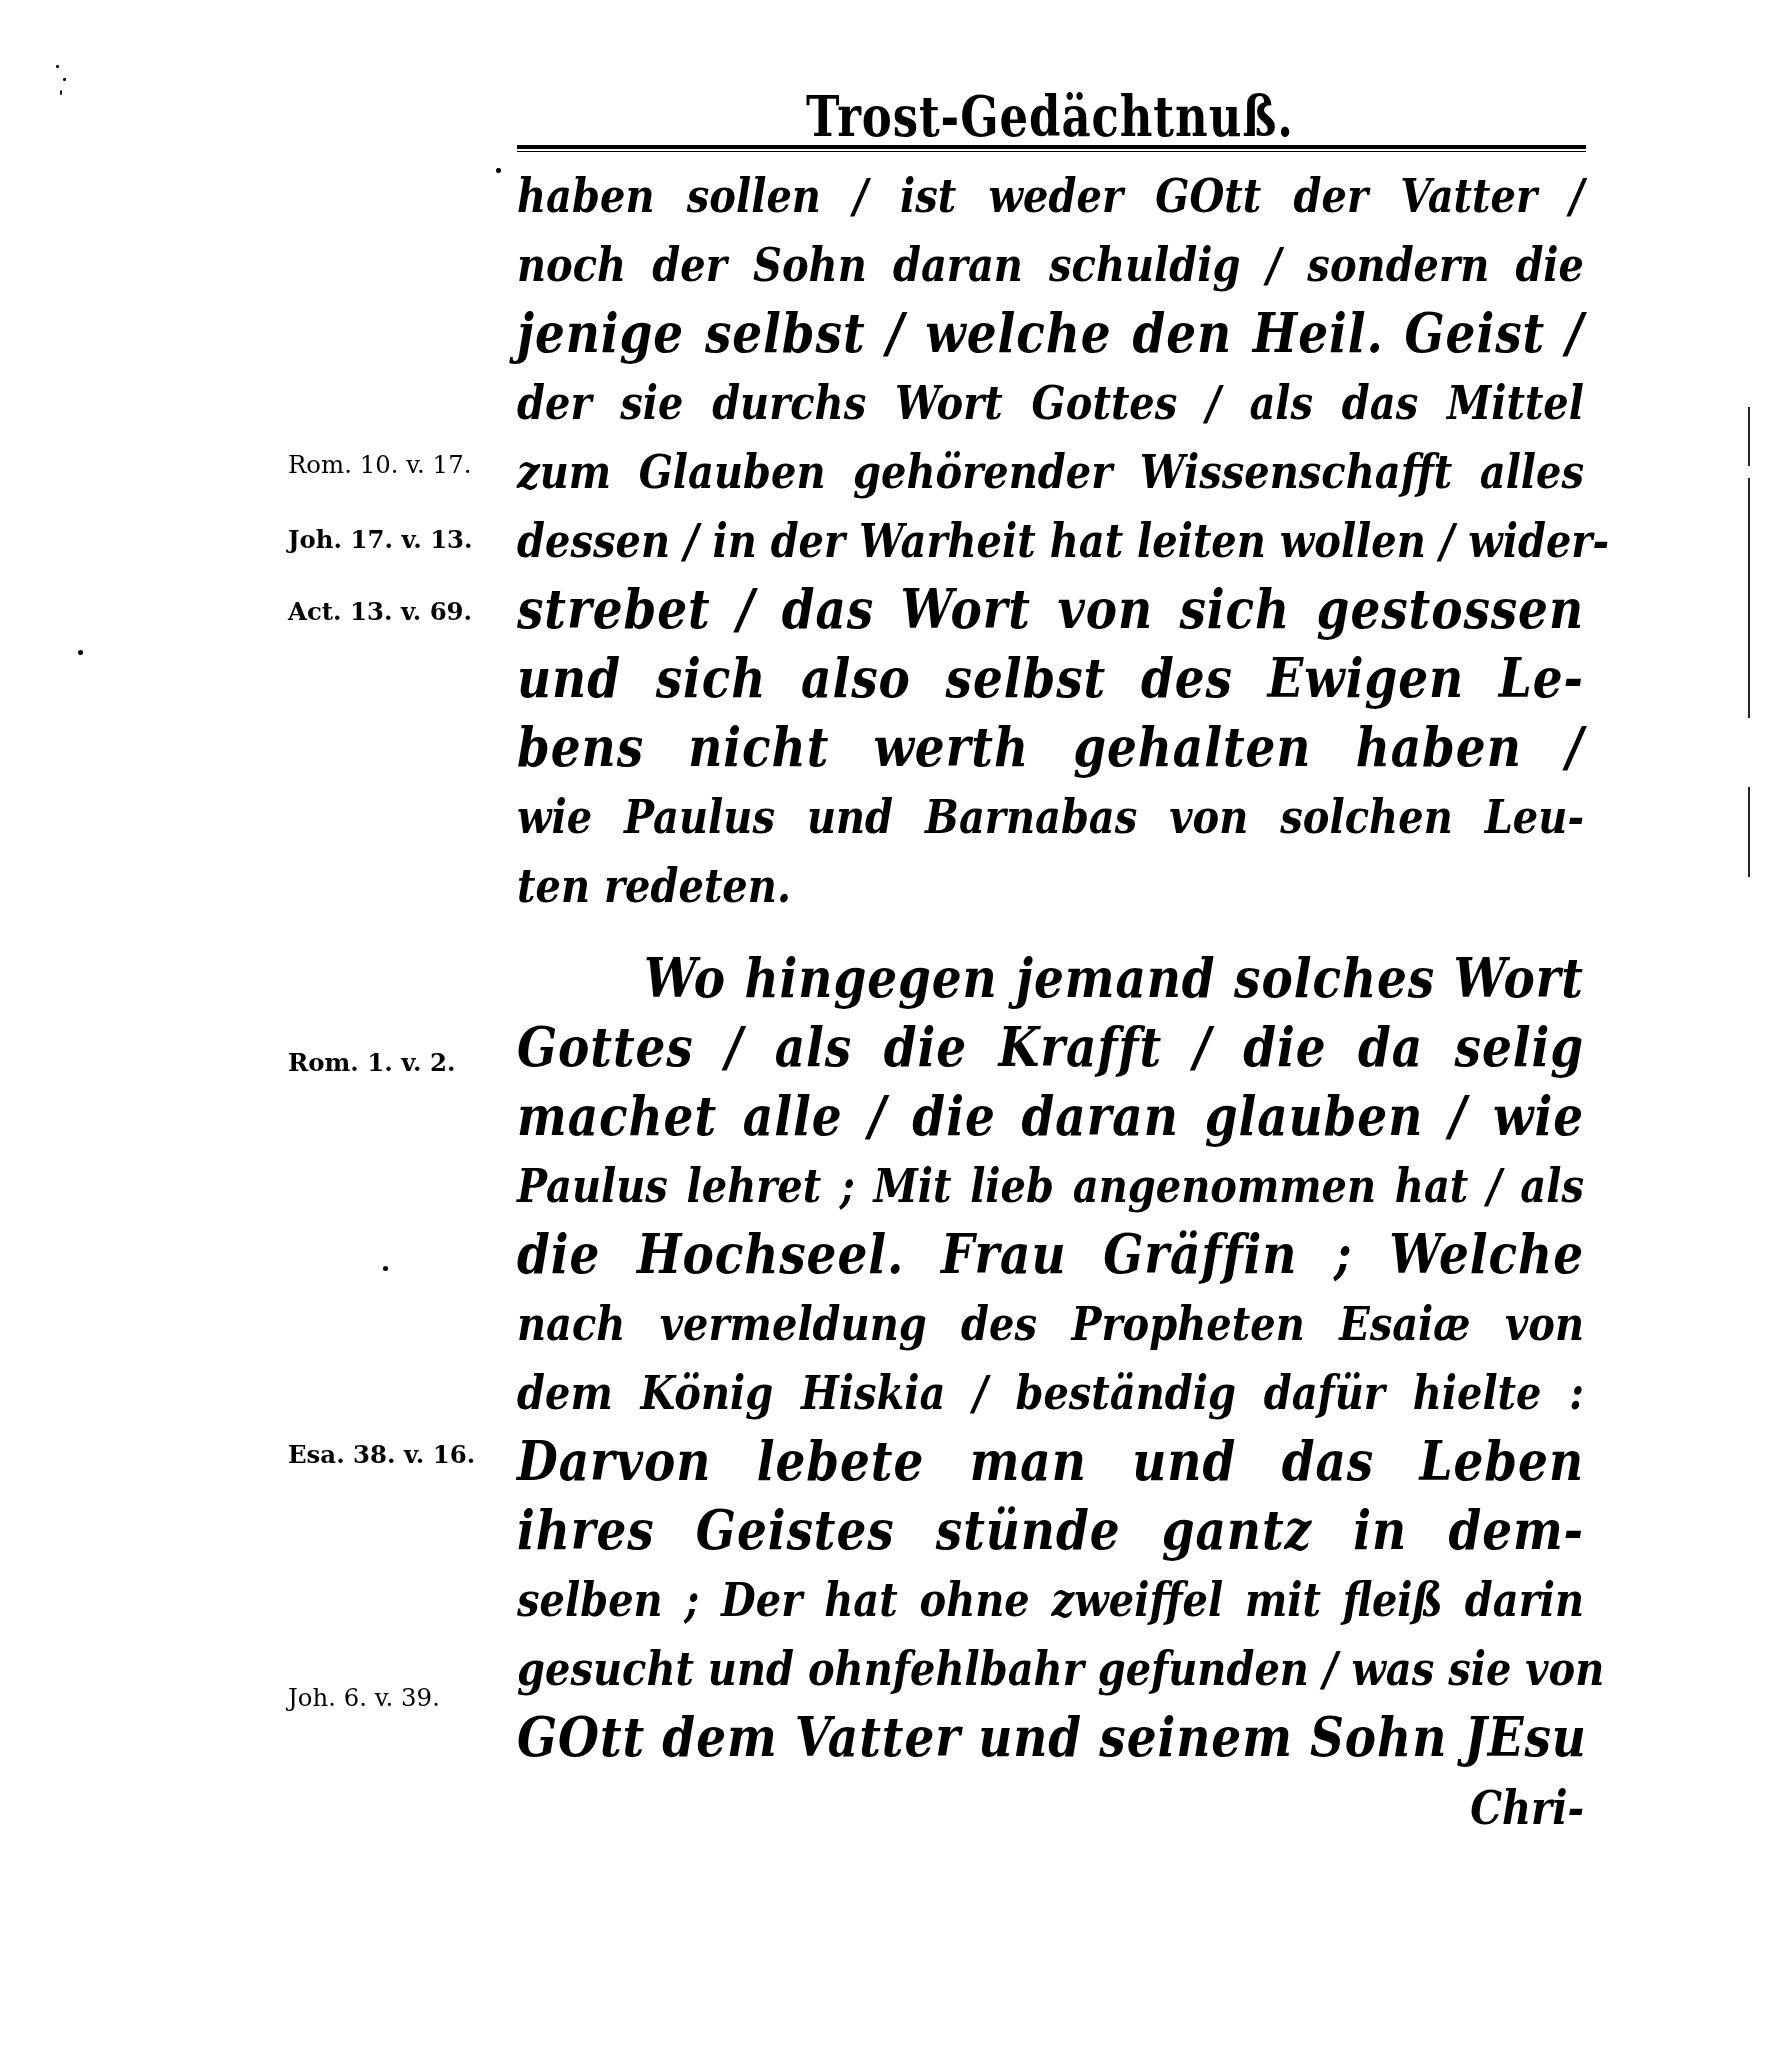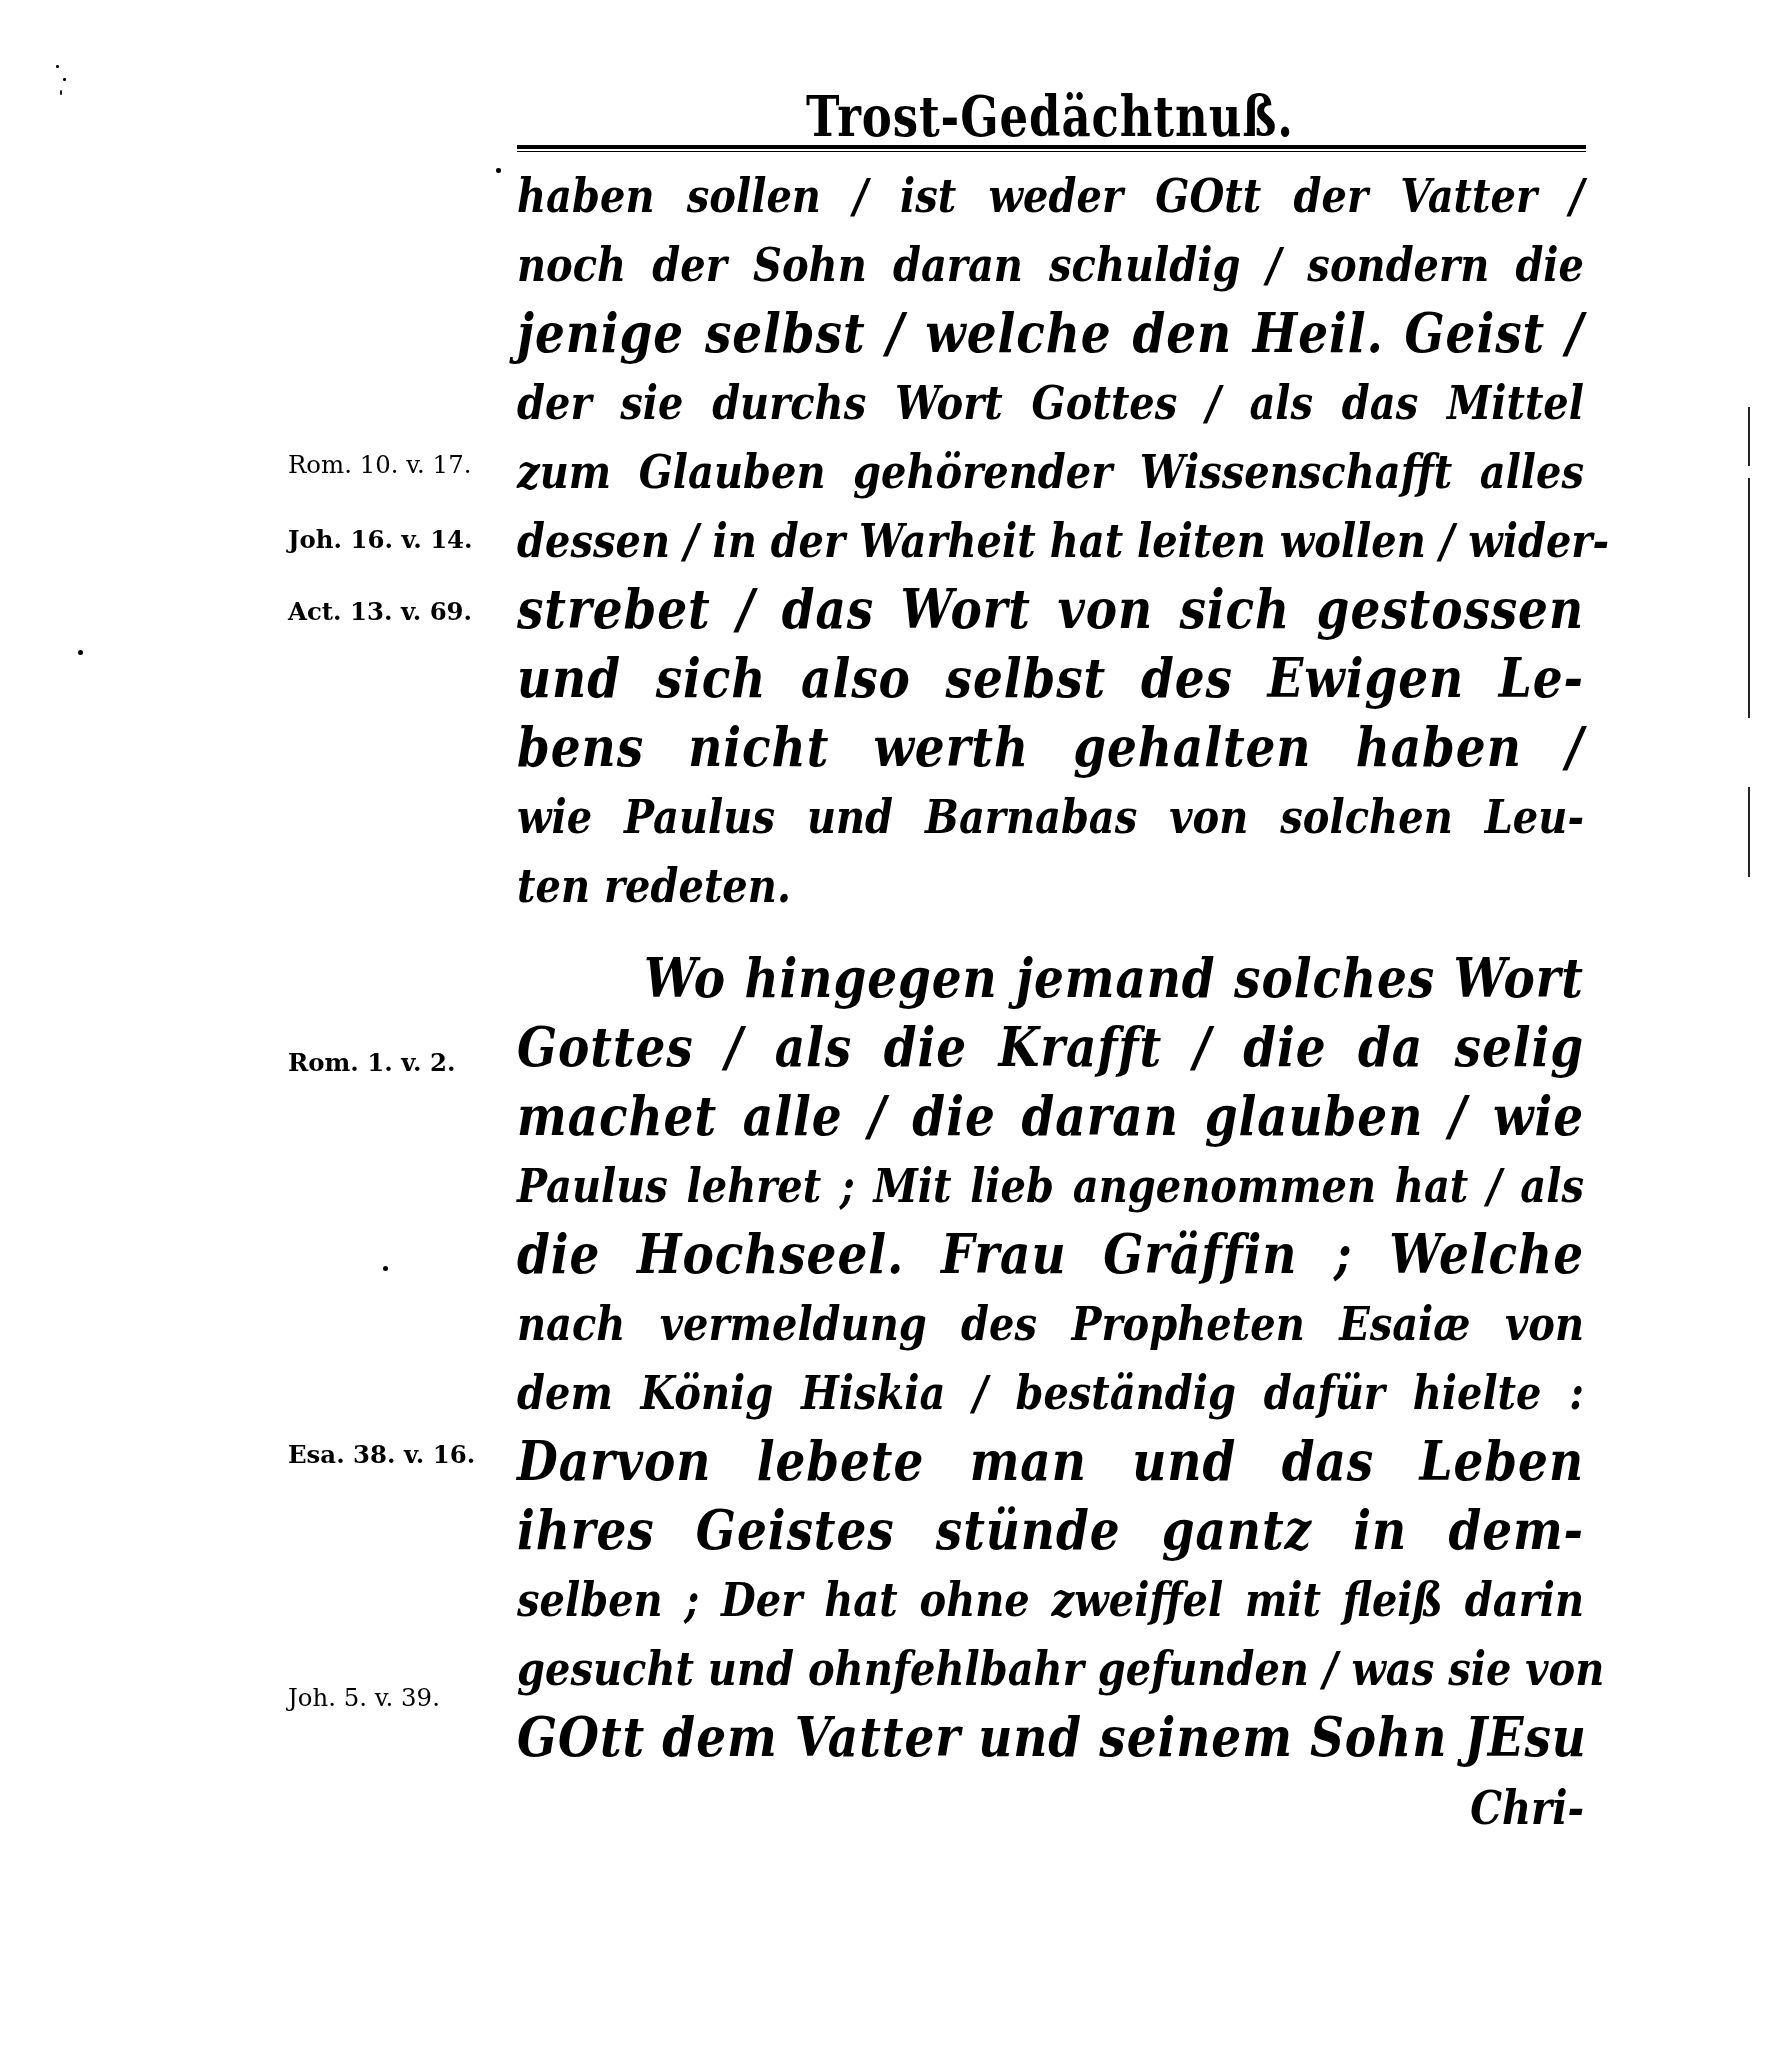--- a/index.html
+++ b/index.html
@@ -136,25 +136,25 @@
     <div class="line">dem König Hiskia / beständig dafür hielte :</div>
     <div class="line large">Darvon lebete man und das Leben</div>
     <div class="line large">ihres Geistes stünde gantz in dem-</div>
     <div class="line">selben ; Der hat ohne zweiffel mit fleiß darin</div>
     <div class="line">gesucht und ohnfehlbahr gefunden / was sie von</div>
     <div class="line large">GOtt dem Vatter und seinem Sohn JEsu</div>
     <div class="line catchword">Chri-</div>
   </div>
 
   <div class="margin-ref" style="top:450px;">Rom. 10. v. 17.</div>
-  <div class="margin-ref bold" style="top:525px;">Joh. 16. v. 14.</div>
+  <div class="margin-ref bold" style="top:525px;">Joh. 17. v. 13.</div>
   <div class="margin-ref bold" style="top:597px;">Act. 13. v. 69.</div>
   <div class="margin-ref bold" style="top:1048px;">Rom. 1. v. 2.</div>
   <div class="margin-ref bold" style="top:1440px;">Esa. 38. v. 16.</div>
-  <div class="margin-ref" style="top:1683px;">Joh. 5. v. 39.</div>
+  <div class="margin-ref" style="top:1683px;">Joh. 6. v. 39.</div>
 
   <div class="speck" style="left:496px;top:168px;width:4.5px;height:4.5px;"></div>
   <div class="speck" style="left:78px;top:650px;width:5.4px;height:5.4px;"></div>
   <div class="speck" style="left:383px;top:1266px;width:5.4px;height:5.4px;"></div>
   <div class="speck" style="left:56px;top:65px;width:2.7px;height:2.7px;"></div>
   <div class="speck" style="left:63px;top:78px;width:2.7px;height:2.7px;"></div>
   <div class="speck" style="left:60px;top:90px;width:1.8px;height:5.4px;"></div>
   <div class="edge-line" style="top:407px;height:59px;"></div>
   <div class="edge-line" style="top:478px;height:240px;"></div>
   <div class="edge-line" style="top:787px;height:90px;"></div>

